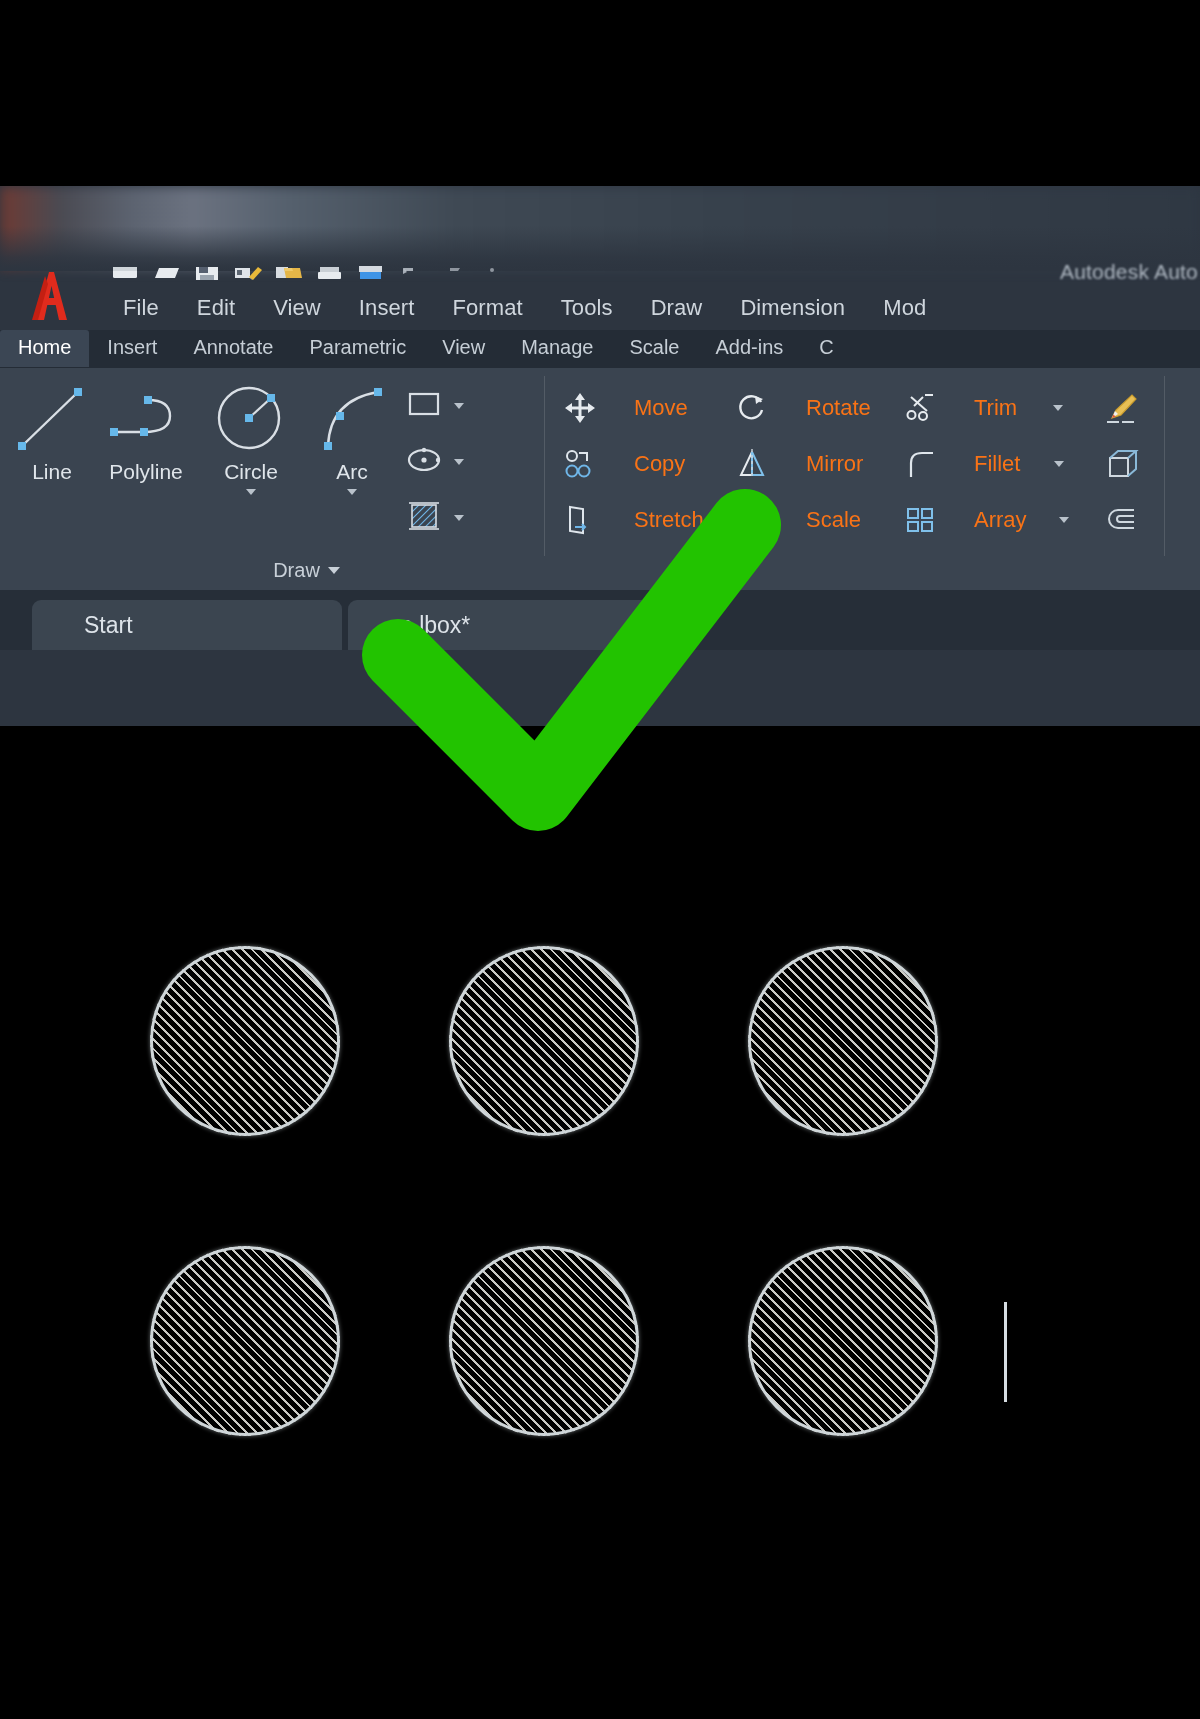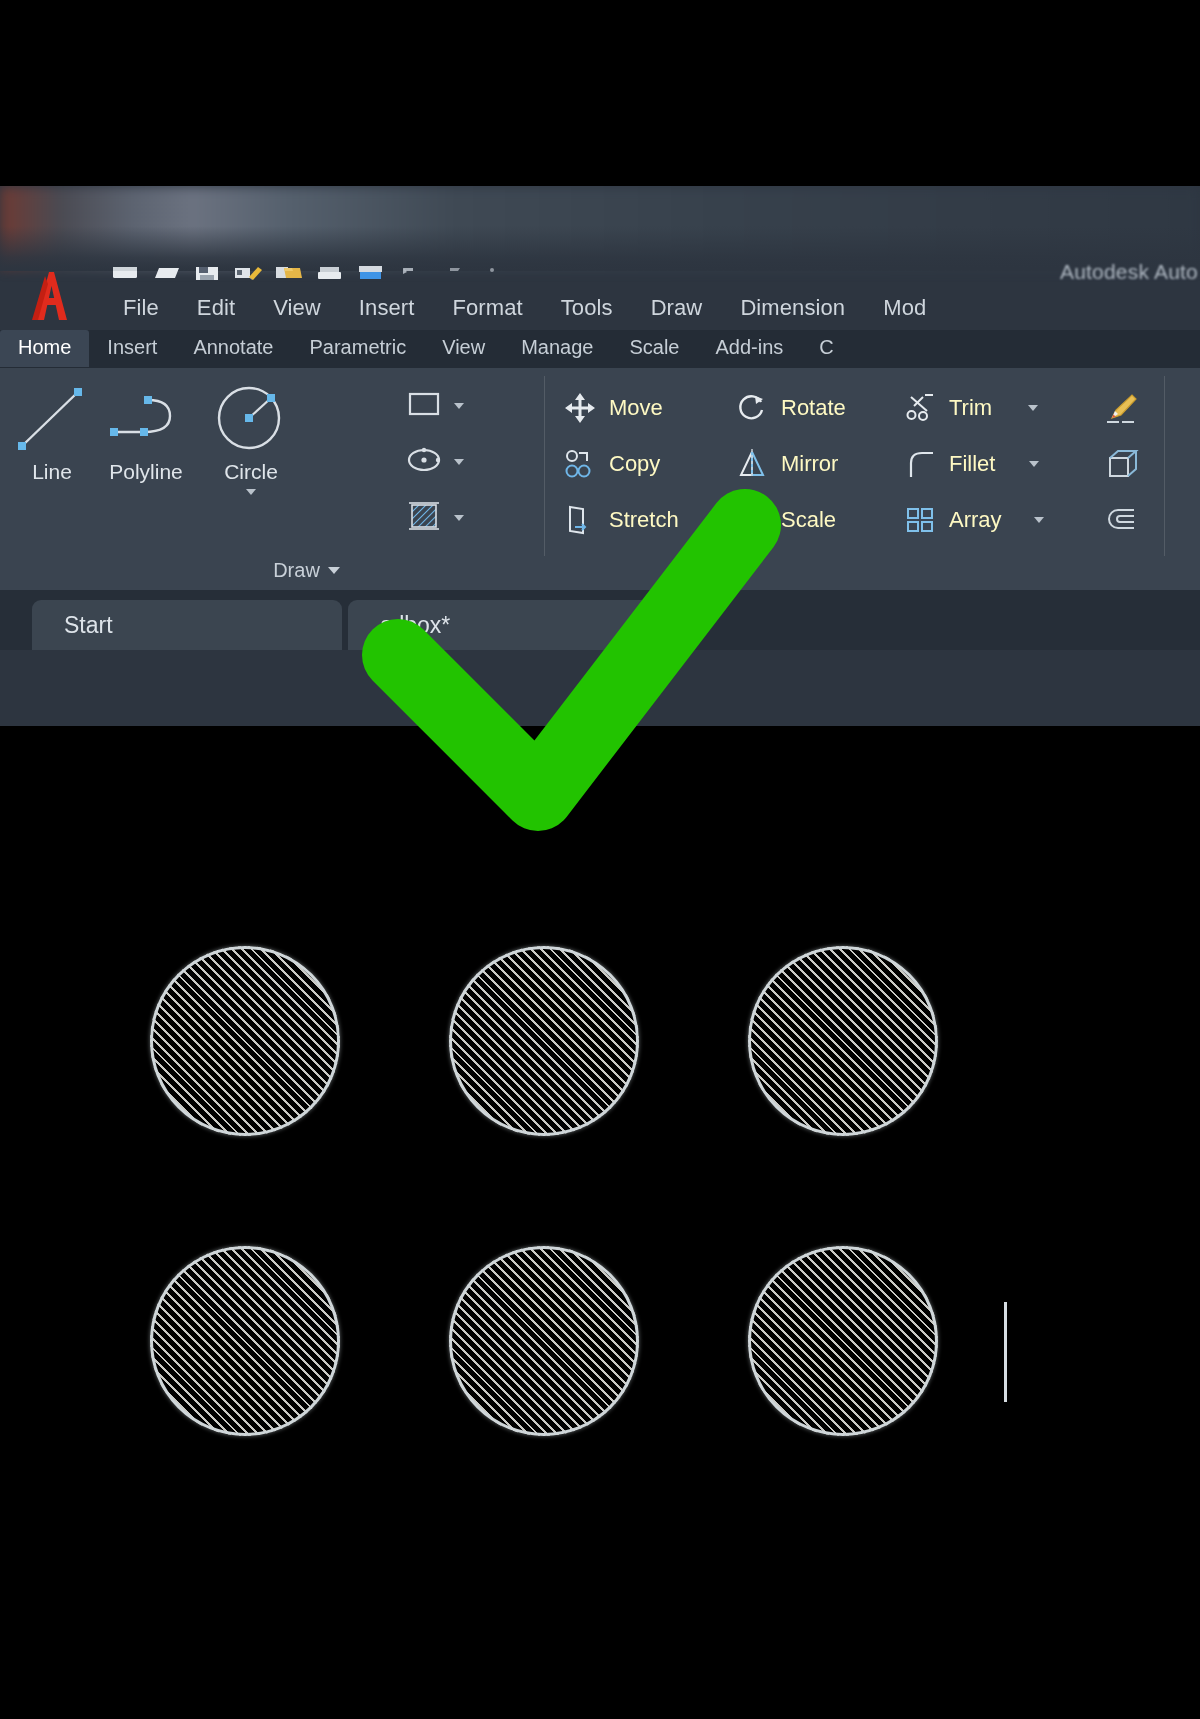--- a/index.html
+++ b/index.html
@@ -89,36 +89,36 @@
   .draw-lbl { color: #dfe5ea; font-size: 21px; margin-top: 2px; filter: blur(0.35px); }
   .draw-caret { display: flex; justify-content: center; margin-top: 5px; }
 
   
   .draw-small-col { position: absolute; left: 404px; top: 10px; width: 86px; }
   .draw-small-row { display: flex; align-items: center; gap: 10px; height: 56px; }
 
   
   .mod-col { position: absolute; top: 12px; }
   .mod-item { display: flex; align-items: center; gap: 12px; height: 56px; }
-  .mod-lbl { color: #fef9c3; font-size: 22px; filter: blur(0.35px); white-space: nowrap; }
+  .mod-lbl { color: #f97316; font-size: 22px; filter: blur(0.35px); white-space: nowrap; margin-left: 25px; }
   .mod-ico { width: 34px; height: 34px; display: flex; align-items: center; justify-content: center; flex: 0 0 34px; }
 
   
   .right-col { position: absolute; left: 1092px; top: 14px; width: 60px; }
   .right-row { height: 56px; display: flex; align-items: center; justify-content: center; }
 
   
   .doctabs {
     position: absolute; left: 0; top: 404px; width: 1200px; height: 60px;
     background: #262e38;
   }
   .dtab {
     position: absolute; top: 10px; height: 50px; background: #3b4550;
     border-radius: 9px 9px 0 0; display: flex; align-items: center;
-    padding-left: 32px; color: #dde3e9; font-size: 23px; filter: blur(0.4px);
+    padding-left: 52px; color: #dde3e9; font-size: 23px; filter: blur(0.4px);
   }
   .dtab-plus { position: absolute; top: 20px; color: #d7dee5; font-size: 30px; font-weight: 300; }
 
   
   .canvas { position: absolute; left: 0; top: 726px; width: 1200px; height: 833px; background: #000; }
 
   .hatch-circle { position: absolute; border-radius: 50%; }
   .hatch-circle .fill {
     position: absolute; inset: 0; border-radius: 50%;
     background-image: repeating-linear-gradient(45deg,
@@ -281,20 +281,34 @@
             <svg viewBox="0 0 92 84" width="92" height="84">
               <path d="M14 58 L44 58 Q70 58 70 42 Q70 26 48 26" fill="none" stroke="#d9dfe5" stroke-width="2.4"></path>
               <rect x="10" y="54" width="8" height="8" fill="#66b8ea"></rect>
               <rect x="40" y="54" width="8" height="8" fill="#66b8ea"></rect>
               <rect x="44" y="22" width="8" height="8" fill="#66b8ea"></rect>
             </svg>
           </div>
           <div class="draw-lbl">Polyline</div>
         </div>
 
+        <div class="draw-btn" style="left:304px;">
+          <div class="draw-ico">
+            <svg viewBox="0 0 84 84" width="84" height="84">
+              <path d="M18 72 Q20 26 68 18" fill="none" stroke="#d9dfe5" stroke-width="2.4"></path>
+              <rect x="14" y="68" width="8" height="8" fill="#66b8ea"></rect>
+              <rect x="26" y="38" width="8" height="8" fill="#66b8ea"></rect>
+              <rect x="64" y="14" width="8" height="8" fill="#66b8ea"></rect>
+            </svg>
+          </div>
+          <div class="draw-lbl">Arc</div>
+          <div class="draw-caret">
+              <span class="caret-sm"></span>
+            </div>
+        </div>
 
         <div class="draw-small-col">
           <div class="draw-small-row">
             <span>
               <svg viewBox="0 0 40 36" width="40" height="36">
                   <rect x="6" y="8" width="28" height="20" fill="none" stroke="#d9dfe5" stroke-width="2.2"></rect>
                 </svg>
             </span>
             <span class="caret-sm"></span>
           </div>

